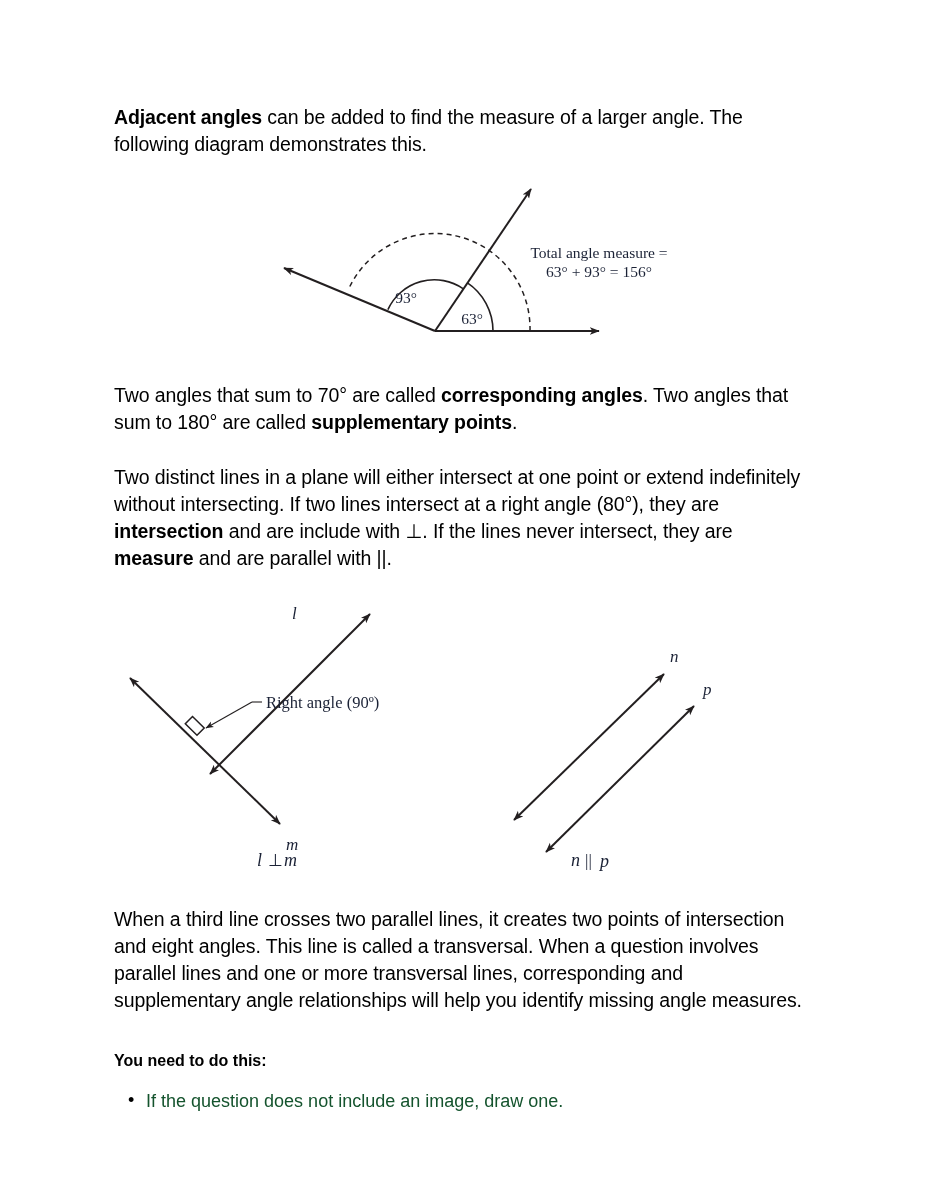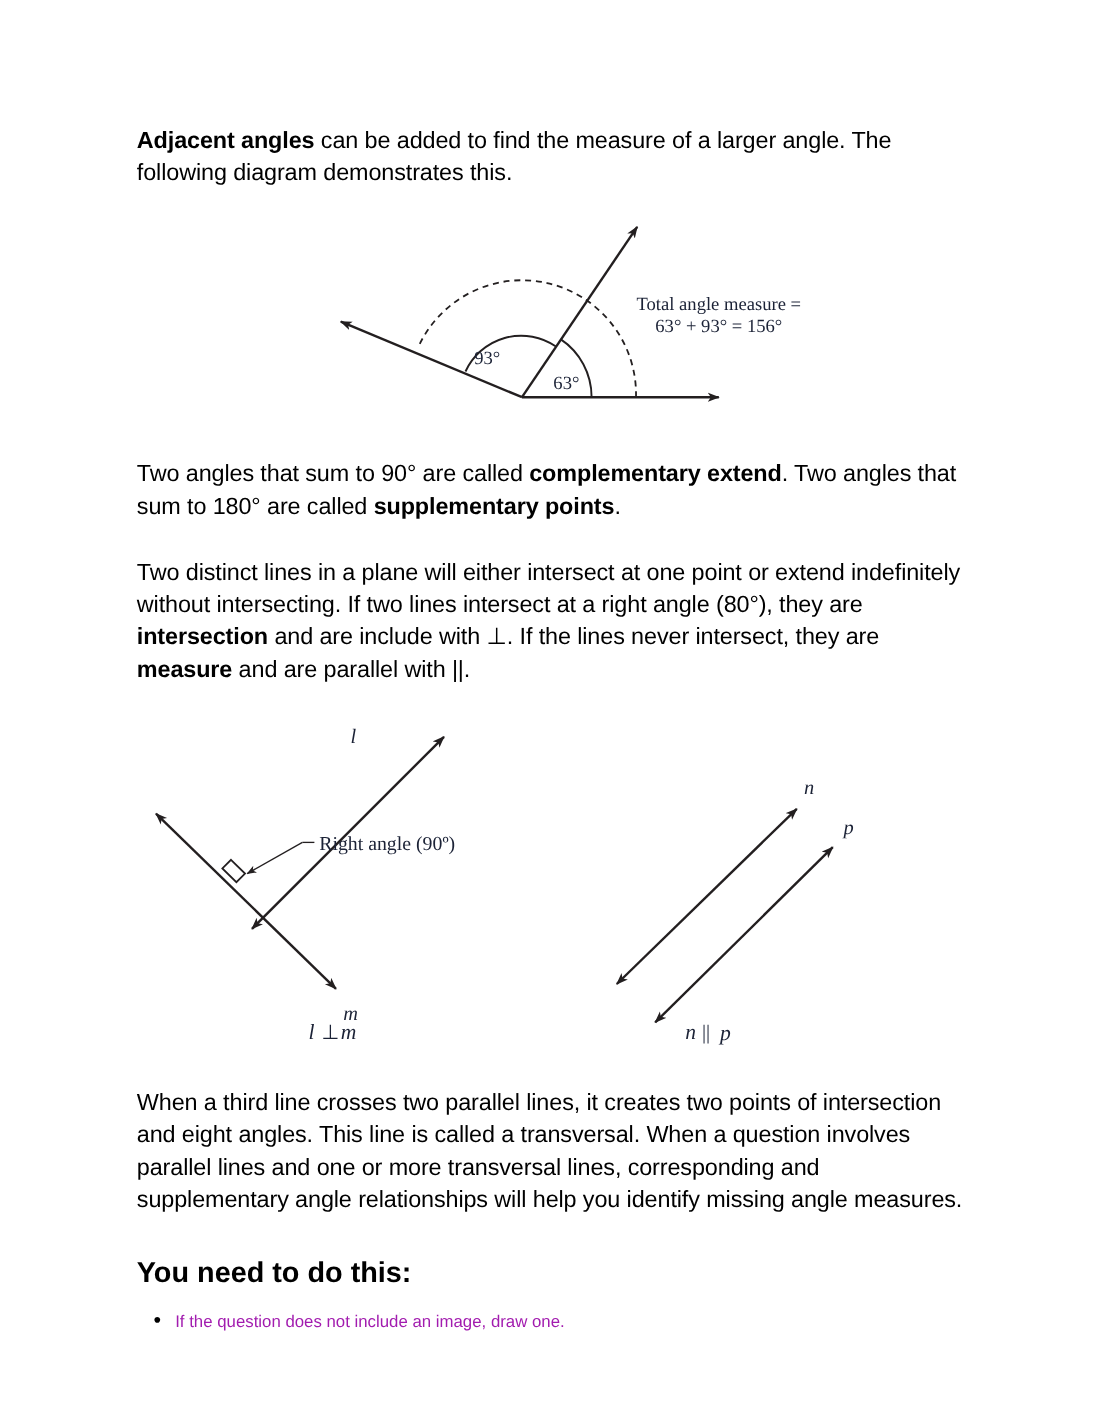--- a/index.html
+++ b/index.html
@@ -38,35 +38,35 @@
   }
   p.body-text b, .bold {
     font-weight: bold;
   }
   .gap-sm { height: 22px; }
   .gap-md { height: 28px; }
   .gap-lg { height: 34px; }
 
   h2.subhead {
     margin: 0;
-    font-size: 24px;
+    font-size: 16px;
     font-weight: bold;
     line-height: 26px;
     color: #000000;
   }
   ul.todo-list {
     margin: 14px 0 0 0;
     padding-left: 32px;
     list-style: none;
   }
   ul.todo-list li {
     position: relative;
-    font-size: 14px;
+    font-size: 18px;
     line-height: 27px;
-    color: #a21caf;
+    color: #14532d;
   }
   ul.todo-list li::before {
     content: "\2022";
     position: absolute;
     left: -18px;
     top: -1px;
     font-size: 18px;
     color: #000000;
   }
 
@@ -150,21 +150,21 @@
         <text x="292" y="123" class="dia-label" font-size="15.5" text-anchor="middle">93°</text>
         <text x="358" y="144" class="dia-label" font-size="15.5" text-anchor="middle">63°</text>
 
         <text x="485" y="78" class="dia-label" font-size="15.5" text-anchor="middle">Total angle measure =</text>
         <text x="485" y="97" class="dia-label" font-size="15.5" text-anchor="middle">63° + 93° = 156°</text>
       </svg>
     </div>
 
     <div class="gap-sm"></div>
 
-    <p class="body-text"><span>Two angles that sum to 90° are called </span><b>complementary extend</b><span>. Two angles that sum to 180° are called </span><b>supplementary points</b><span>.</span></p>
+    <p class="body-text"><span>Two angles that sum to 70° are called </span><b>corresponding angles</b><span>. Two angles that sum to 180° are called </span><b>supplementary points</b><span>.</span></p>
 
     <div class="gap-md"></div>
 
     <p class="body-text"><span>Two distinct lines in a plane will either intersect at one point or extend indefinitely without intersecting. If two lines intersect at a right angle (80°), they are </span><b>intersection</b><span> and are include with ⊥. If the lines never intersect, they are </span><b>measure</b><span> and are parallel with ||.</span></p>
 
     <div class="gap-sm"></div>
 
     <div class="figure fig-lines">
       <svg width="700" height="290" viewBox="0 0 700 290">
         <defs>

